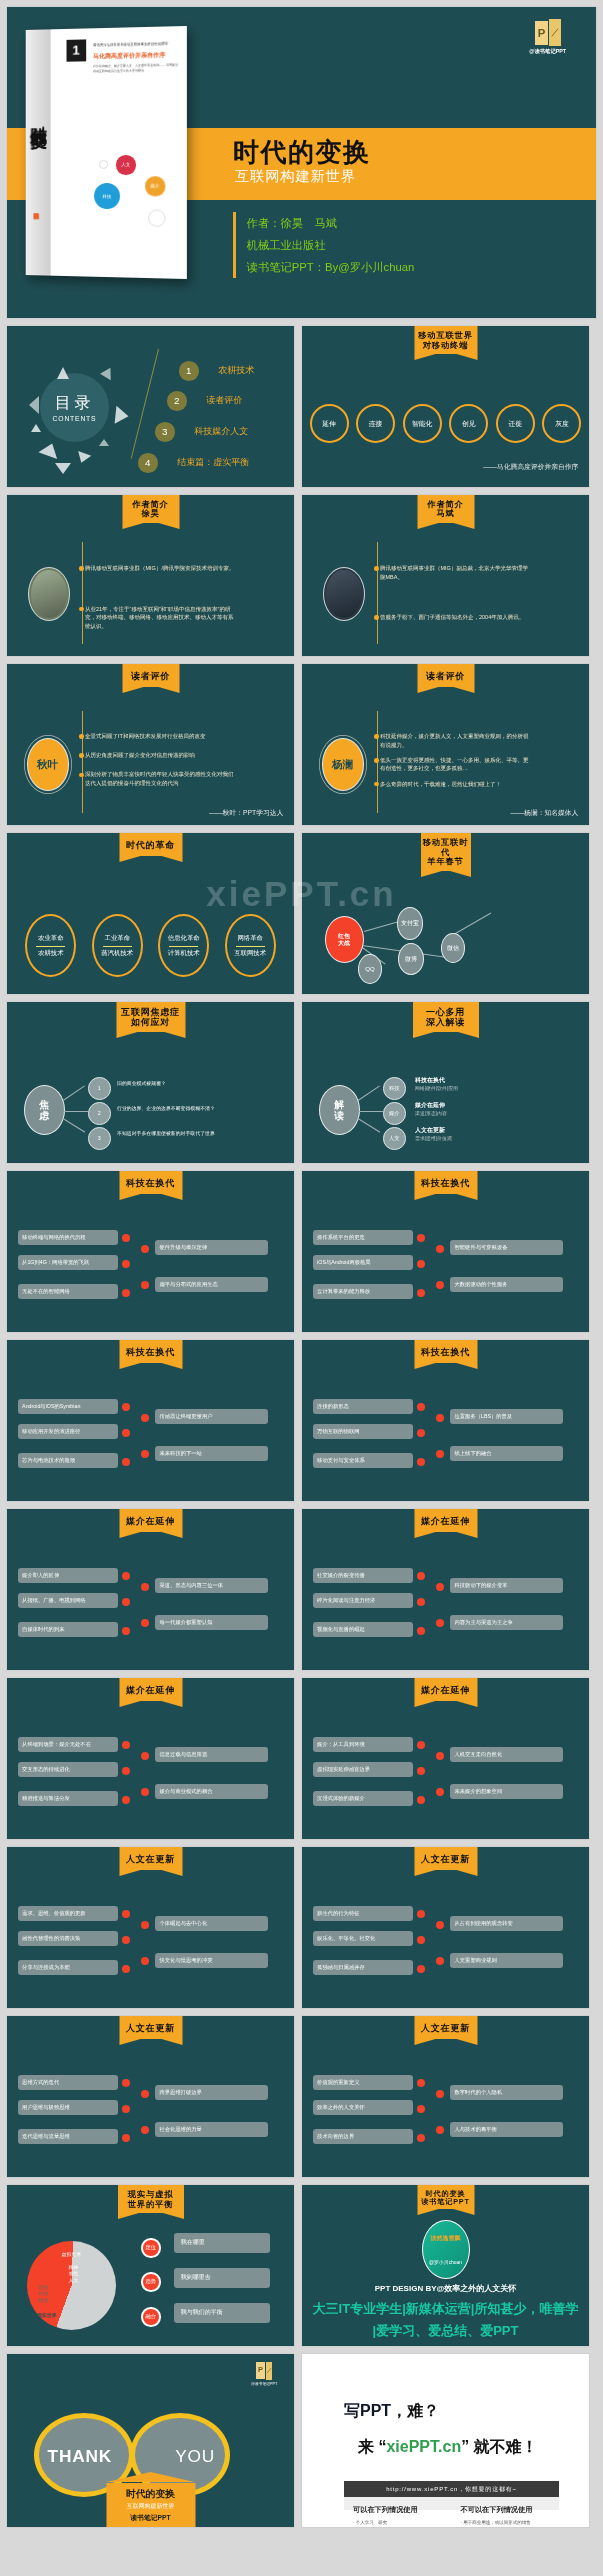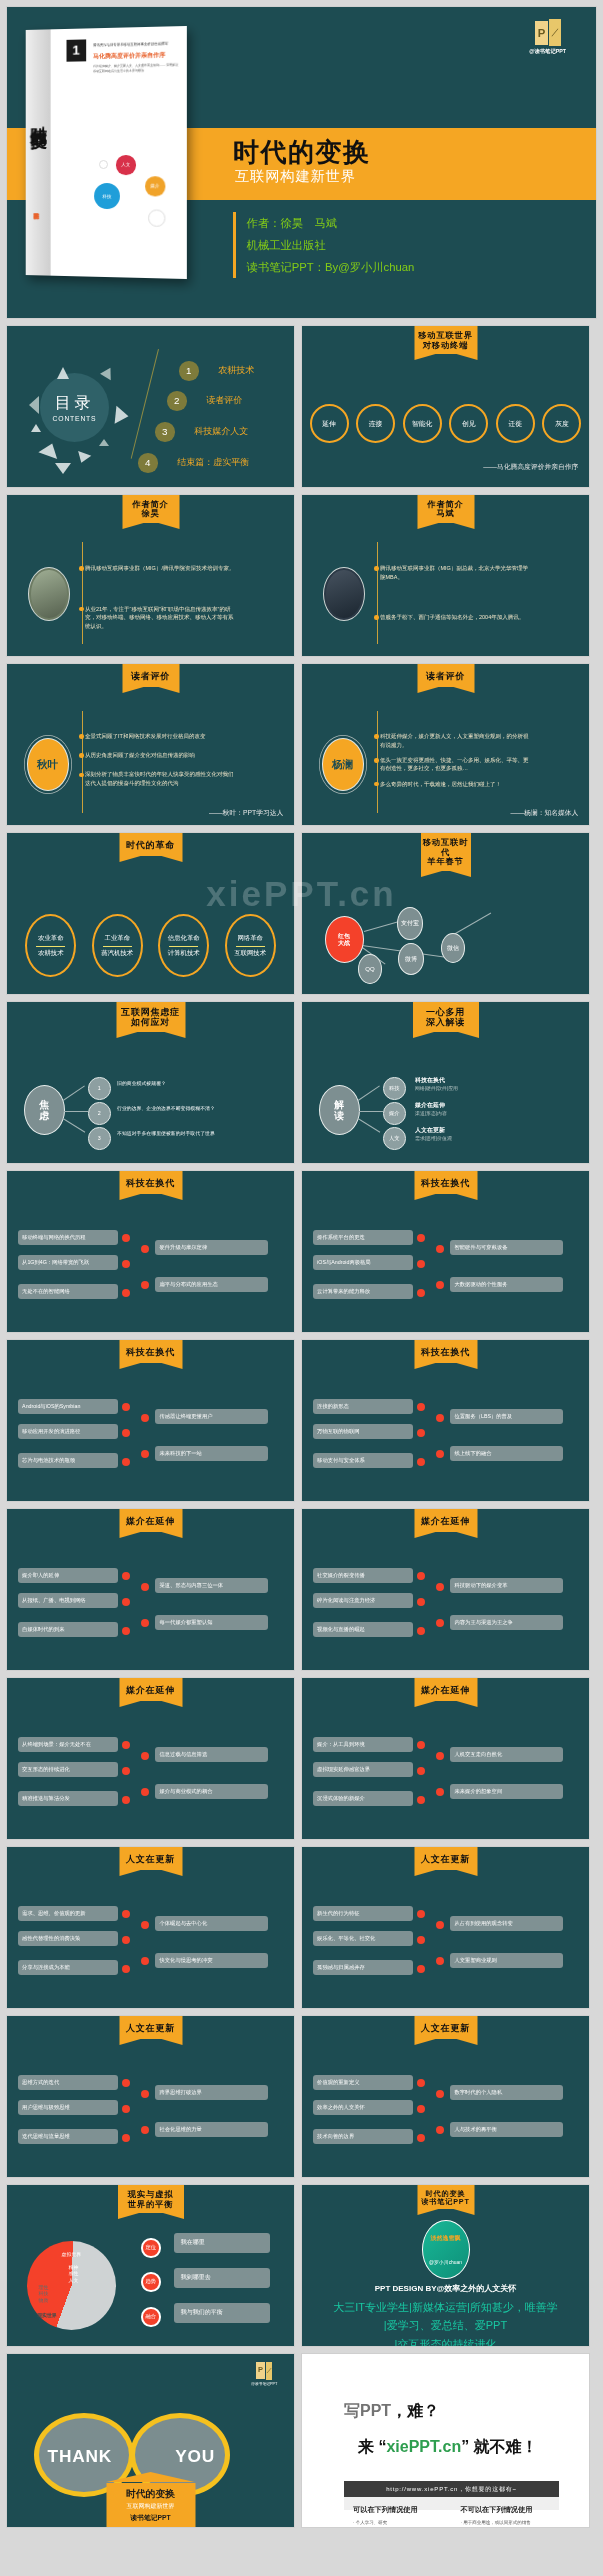--- a/index.html
+++ b/index.html
@@ -146,41 +146,41 @@
       border:2.3px solid #fff; color:#fff; font-size:5.3px; display:flex;align-items:center;justify-content:center;}
 
   
   .about-av{ position:absolute; left:50%; transform:translateX(-50%); top:10.6px; width:48px;height:59px;
      border-radius:50%; border:1.5px solid #fff; background:linear-gradient(135deg,#19b897,#0e8f78);
      display:flex;flex-direction:column;align-items:center;justify-content:center;}
   .about-av .t1{ color:#f5a623; font-size:6px; font-weight:bold;}
   .about-av .t2{ color:#fff; font-size:4.9px; margin-top:16.6px;}
   .about-lines{ position:absolute; left:0; right:0; top:78px; text-align:center; }
   .about-lines .l1{ color:#fff; font-size:8px; font-weight:bold; margin-bottom:3.8px;}
-  .about-lines .l{ color:#18c8a2; font-size:11px; line-height:1.7;}
+  .about-lines .l{ color:#18c8a2; font-size:13px; line-height:1.7;font-weight:bold;}
 
   
   .inf{ position:absolute; left:27px; top:59px; width:196px; height:84px; }
   .inf .lobe{ position:absolute; top:0; width:100px;height:84px; border:5.3px solid #f5c11f; border-radius:50%;
       background:#7b8d8f;}
   .inf .lobe.l{ left:0; } .inf .lobe.r{ right:0; }
   .inf .tw{ position:absolute; left:13.6px; top:33px; color:#fff; font-size:17.3px; font-weight:bold; letter-spacing:0.8px;text-align:right;}
-  .inf .yw{ position:absolute; right:15px; top:33px; color:#fff; font-size:17.3px; font-weight:bold; letter-spacing:0.8px;}
+  .inf .yw{ position:absolute; right:15px; top:33px; color:#fff; font-size:17.3px; font-weight:normal; letter-spacing:0.8px;}
   .endbanner{ position:absolute; left:50%; transform:translateX(-50%); bottom:0; width:89px;
       background:#f5a623; text-align:center; padding:5.3px 3px 4.5px;}
   .endbanner:before{ content:""; position:absolute; left:0; top:-10.6px; border-left:44px solid transparent;
       border-right:44px solid transparent; border-bottom:10.6px solid #f5a623; }
   .endbanner .e1{ font-size:9.8px; font-weight:bold; color:#1a1a1a;}
   .endbanner .e2{ font-size:6px; color:#fff; margin-top:0.8px;}
   .endbanner .e3{ font-size:6.8px; color:#1a1a1a; font-weight:bold; margin-top:1.5px;}
 
   
   .promo{ background:#fff !important; }
   .promo .p1{ position:absolute; left:42px; top:47px; font-size:16px; font-weight:bold; color:#111;}
-  .promo .p1 b{ color:#737373; }
+  .promo .p1 b{ color:#0f172a; }
   .promo .p2{ position:absolute; left:56px; top:83px; font-size:16px; font-weight:bold; color:#111;}
   .promo .p2 b{ color:#2e9e4f; }
   .promo .bar{ position:absolute; left:42px; right:30px; top:127px; background:#3b3b3b;
       color:#fff; font-size:6px; text-align:center; padding:3.8px 0; letter-spacing:0.8px;}
   .promo .panel{ position:absolute; left:42px; right:30px; top:143px; bottom:16.6px; background:#efefef; display:flex;}
   .promo .panel .col{ flex:1; padding:7.5px 9px; }
   .promo .panel h4{ font-size:7.2px; color:#222; margin-bottom:4.5px;}
   .promo .panel li{ list-style:none; font-size:4.5px; color:#555; line-height:1.9;}
   .promo .panel li:before{ content:"· "; }
   .tiny{ font-size:4.9px; }

